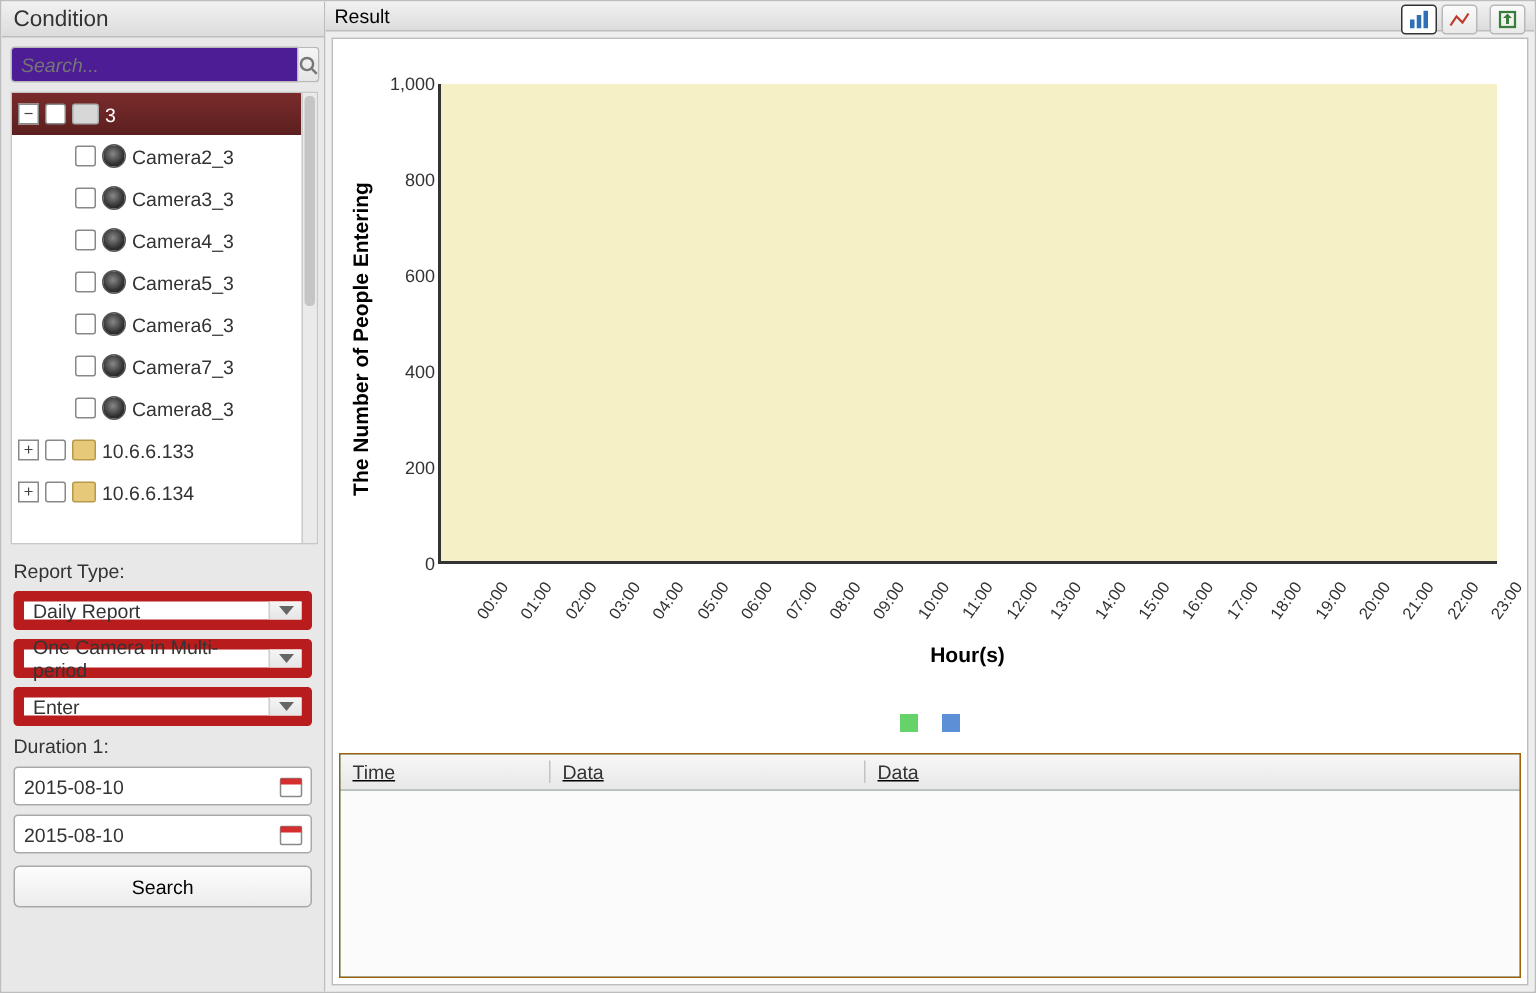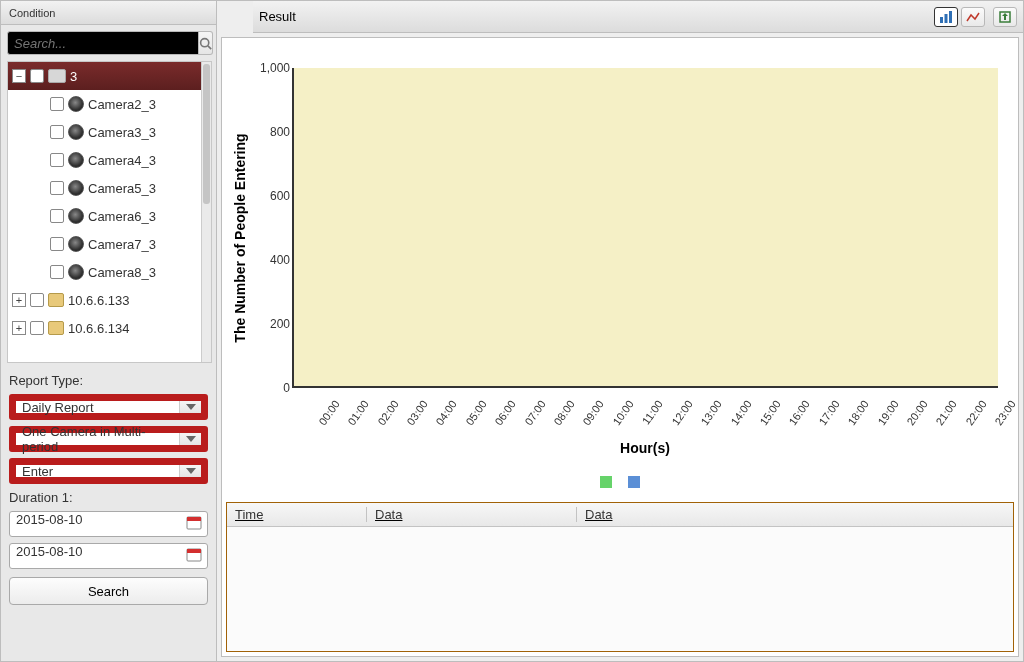--- a/index.html
+++ b/index.html
@@ -21,40 +21,40 @@
     width: 216px;
     border-right: 1px solid #bdbdbd;
     background: #e8e8e8;
     display: flex;
     flex-direction: column;
   }
   .panel-header {
     background: linear-gradient(#f2f2f2, #dcdcdc);
     border-bottom: 1px solid #bdbdbd;
     padding: 3px 8px;
-    font-size: 11px;
+    font-size: 15px;
     color: #333;
     height: 24px;
     display: flex;
     align-items: center;
   }
   .search-row {
     display: flex;
     padding: 6px;
     gap: 0;
   }
   .search-input {
     flex: 1;
     border: 1px solid #b8b8b8;
     border-radius: 3px 0 0 3px;
     padding: 2px 6px;
     font-size: 13px;
     font-style: italic;
     color: #888;
-    background: #000000;
+    background: #4c1d95;
     height: 24px;
   }
   .search-btn {
     width: 26px;
     height: 24px;
     border: 1px solid #b8b8b8;
     border-left: none;
     background: linear-gradient(#f5f5f5,#e5e5e5);
     border-radius: 0 3px 3px 0;
     display: flex; align-items: center; justify-content: center;
@@ -128,21 +128,21 @@
     height:26px;
     align-items:center;
   }
   .combo .combo-text { flex:1; padding:0 6px; font-size:13px; color:#333;}
   .combo .combo-btn {
     width:22px;height:100%;border-left:1px solid #ccc;
     background:linear-gradient(#f5f5f5,#e5e5e5);
     display:flex;align-items:center;justify-content:center;cursor:pointer;
   }
   .date-row {
-    display:flex;
+    display:flex;align-items:center;
     border:1px solid #a9a9a9;border-radius:3px;background:#fff;height:26px;
   }
   .date-row .date-text { flex:1;padding:0 6px;font-size:13px;color:#333;}
   .date-row .cal-btn {
     width:20px;height:20px;margin-right:3px;cursor:pointer;
     display:flex;align-items:center;justify-content:center;
   }
   .cal-svg rect.top{fill:#d32f2f;}
   .cal-svg rect.body{fill:#fff;stroke:#888;}
   .search-button {
@@ -153,22 +153,22 @@
   }
   
   .result {
     flex:1; display:flex; flex-direction:column;
     background:#eee;
   }
   .result-header {
     background: linear-gradient(#f2f2f2, #dcdcdc);
     border-bottom: 1px solid #bdbdbd;
     padding: 2px 6px;
-    height: 32px;
-    display:flex;align-items:center;margin-left:36px;
+    height: 20px;
+    display:flex;align-items:flex-start;
   }
   .result-header .title{flex:1;}
   .icon-btn {
     width:24px;height:20px;border:1px solid #b8b8b8;border-radius:3px;
     background:linear-gradient(#fbfbfb,#e9e9e9);
     display:flex;align-items:center;justify-content:center;margin-left:3px;
     cursor:pointer;
   }
   .icon-btn.sel{border-color:#333;background:#fff;}
   .chart-area {

